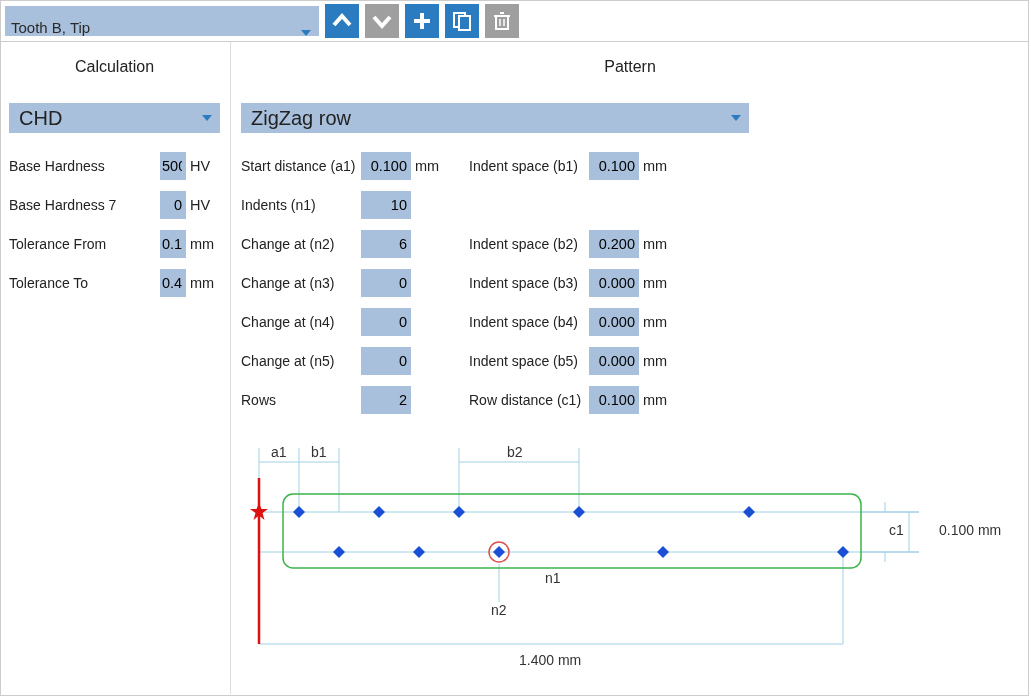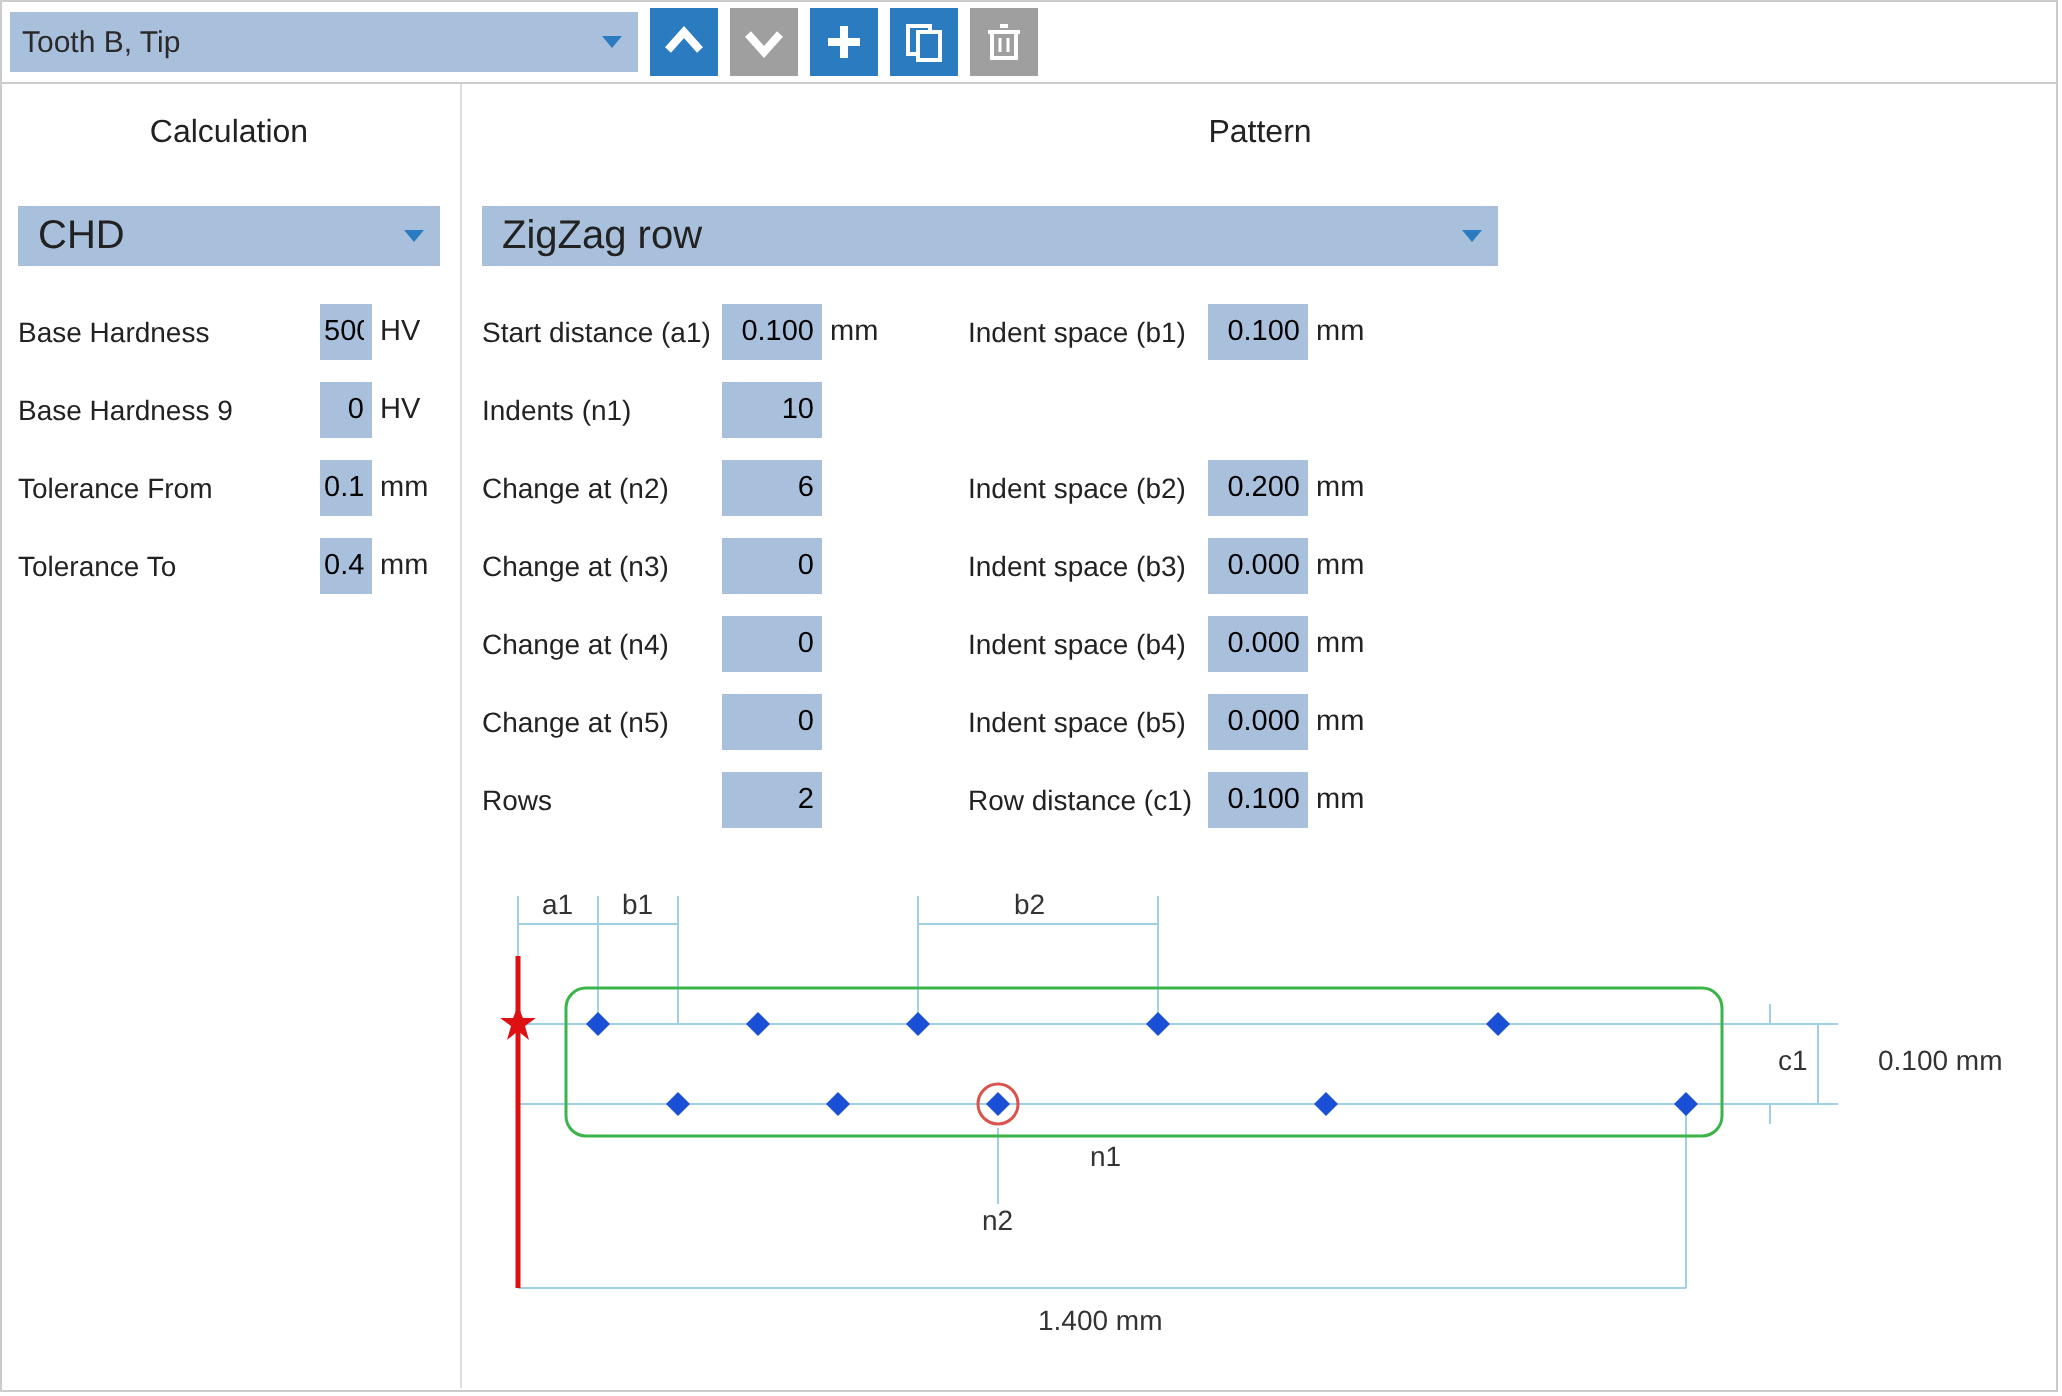--- a/index.html
+++ b/index.html
@@ -24,21 +24,21 @@
     align-items: center;
     padding: 3px 4px 3px 4px;
     border-bottom: 1px solid #ccc;
     gap: 6px;
   }
   .title-select {
     flex: 0 0 300px;
     height: 30px;
     background: #a9c0dc;
     display: flex;
-    align-items: center;
+    align-items: flex-end;
     justify-content: space-between;
     padding: 0 8px 0 6px;
     color: #2a2a2a;
     font-size: 15px;
     cursor: default;
   }
   .toolbar-btn {
     width: 34px;
     height: 34px;
     display: flex;
@@ -108,21 +108,21 @@
     outline: none;
   }
   .field-unit {
     width: 30px;
     padding-left: 4px;
     font-size: 14.5px;
   }
 
   .pattern-cols {
     display: flex;
-    gap: 39px;
+    gap: 24px;
     margin-bottom: 20px;
   }
   .pcol { }
   .pcol .field-row { }
   .pcol .field-label { flex: 0 0 120px; }
   .pcol .field-input { width: 50px; }
   .pcol .field-unit { width: 30px; }
 
   .pattern-select { width: 490px; }
 
@@ -200,21 +200,21 @@
         <span>CHD</span>
         <span class="chev"></span>
       </div>
 
       <div class="field-row">
         <div class="field-label">Base Hardness</div>
         <input class="field-input" value="500" style="">
         <div class="field-unit">HV</div>
       </div>
       <div class="field-row">
-        <div class="field-label">Base Hardness 9</div>
+        <div class="field-label">Base Hardness 7</div>
         <input class="field-input" value="0" style="">
         <div class="field-unit">HV</div>
       </div>
       <div class="field-row">
         <div class="field-label">Tolerance From</div>
         <input class="field-input" value="0.150" style="">
         <div class="field-unit">mm</div>
       </div>
       <div class="field-row">
         <div class="field-label">Tolerance To</div>

